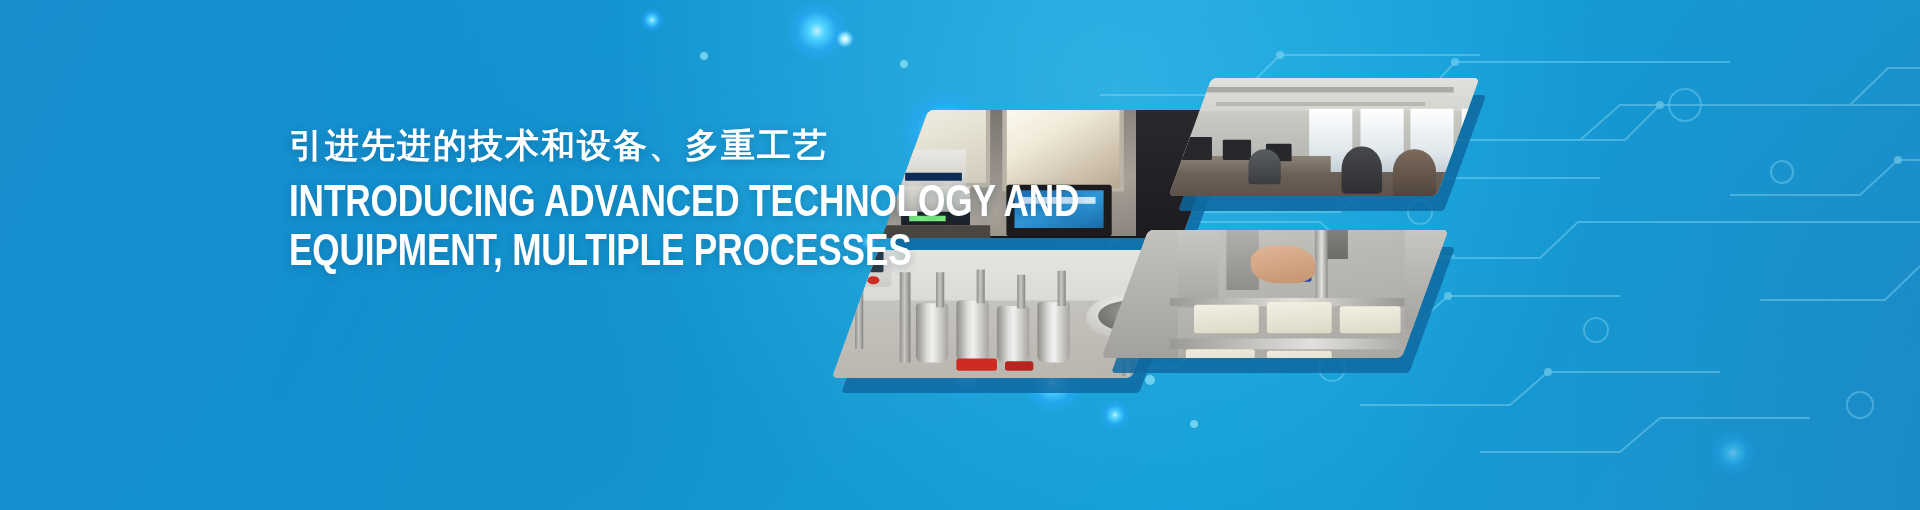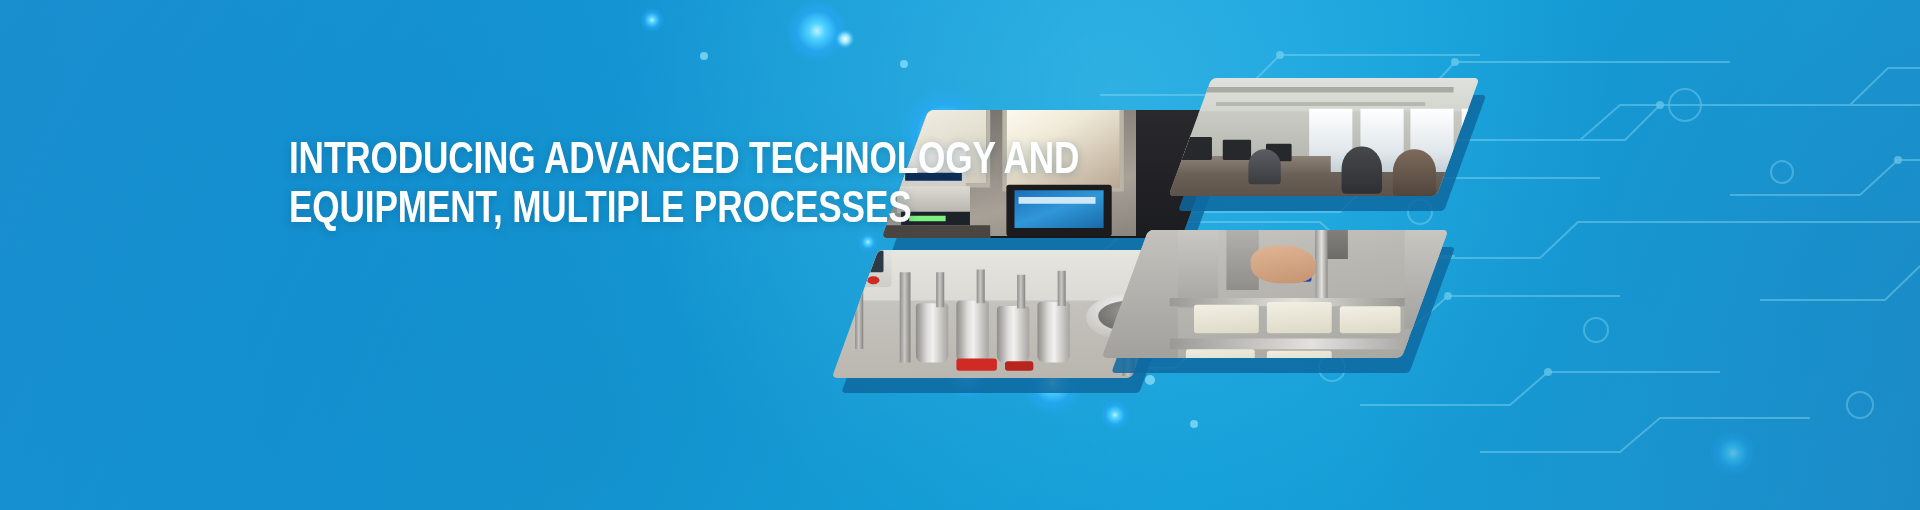--- a/index.html
+++ b/index.html
@@ -200,20 +200,21 @@
   <div class="dot soft" style="left:1022px;top:352px;width:62px;height:62px;"></div>
   <div class="dot hard" style="left:1046px;top:376px;width:13px;height:13px;"></div>
   <div class="dot soft" style="left:1100px;top:400px;width:30px;height:30px;"></div>
   <div class="dot flat" style="left:1145px;top:375px;width:10px;height:10px;"></div>
   <div class="dot flat" style="left:1190px;top:420px;width:8px;height:8px;"></div>
   <div class="dot soft" style="left:1710px;top:430px;width:46px;height:46px;opacity:.45;"></div>
   <div class="dot soft" style="left:640px;top:8px;width:24px;height:24px;"></div>
   <div class="dot flat" style="left:700px;top:52px;width:8px;height:8px;"></div>
 
   <div class="headline">
+    <div class="cn-title">引进先进的技术和设备、多重工艺</div>
     <div class="en-title">
       <span class="ln">INTRODUCING ADVANCED TECHNOLOGY AND</span>
       <span class="ln">EQUIPMENT, MULTIPLE PROCESSES</span>
     </div>
   </div>
 
   <div class="tile" id="tile-lab">
     <div class="inner">
       <div class="lab-bg2"></div>
       <div class="win" style="left:8%;top:6%;width:26%;height:52%;"></div>

